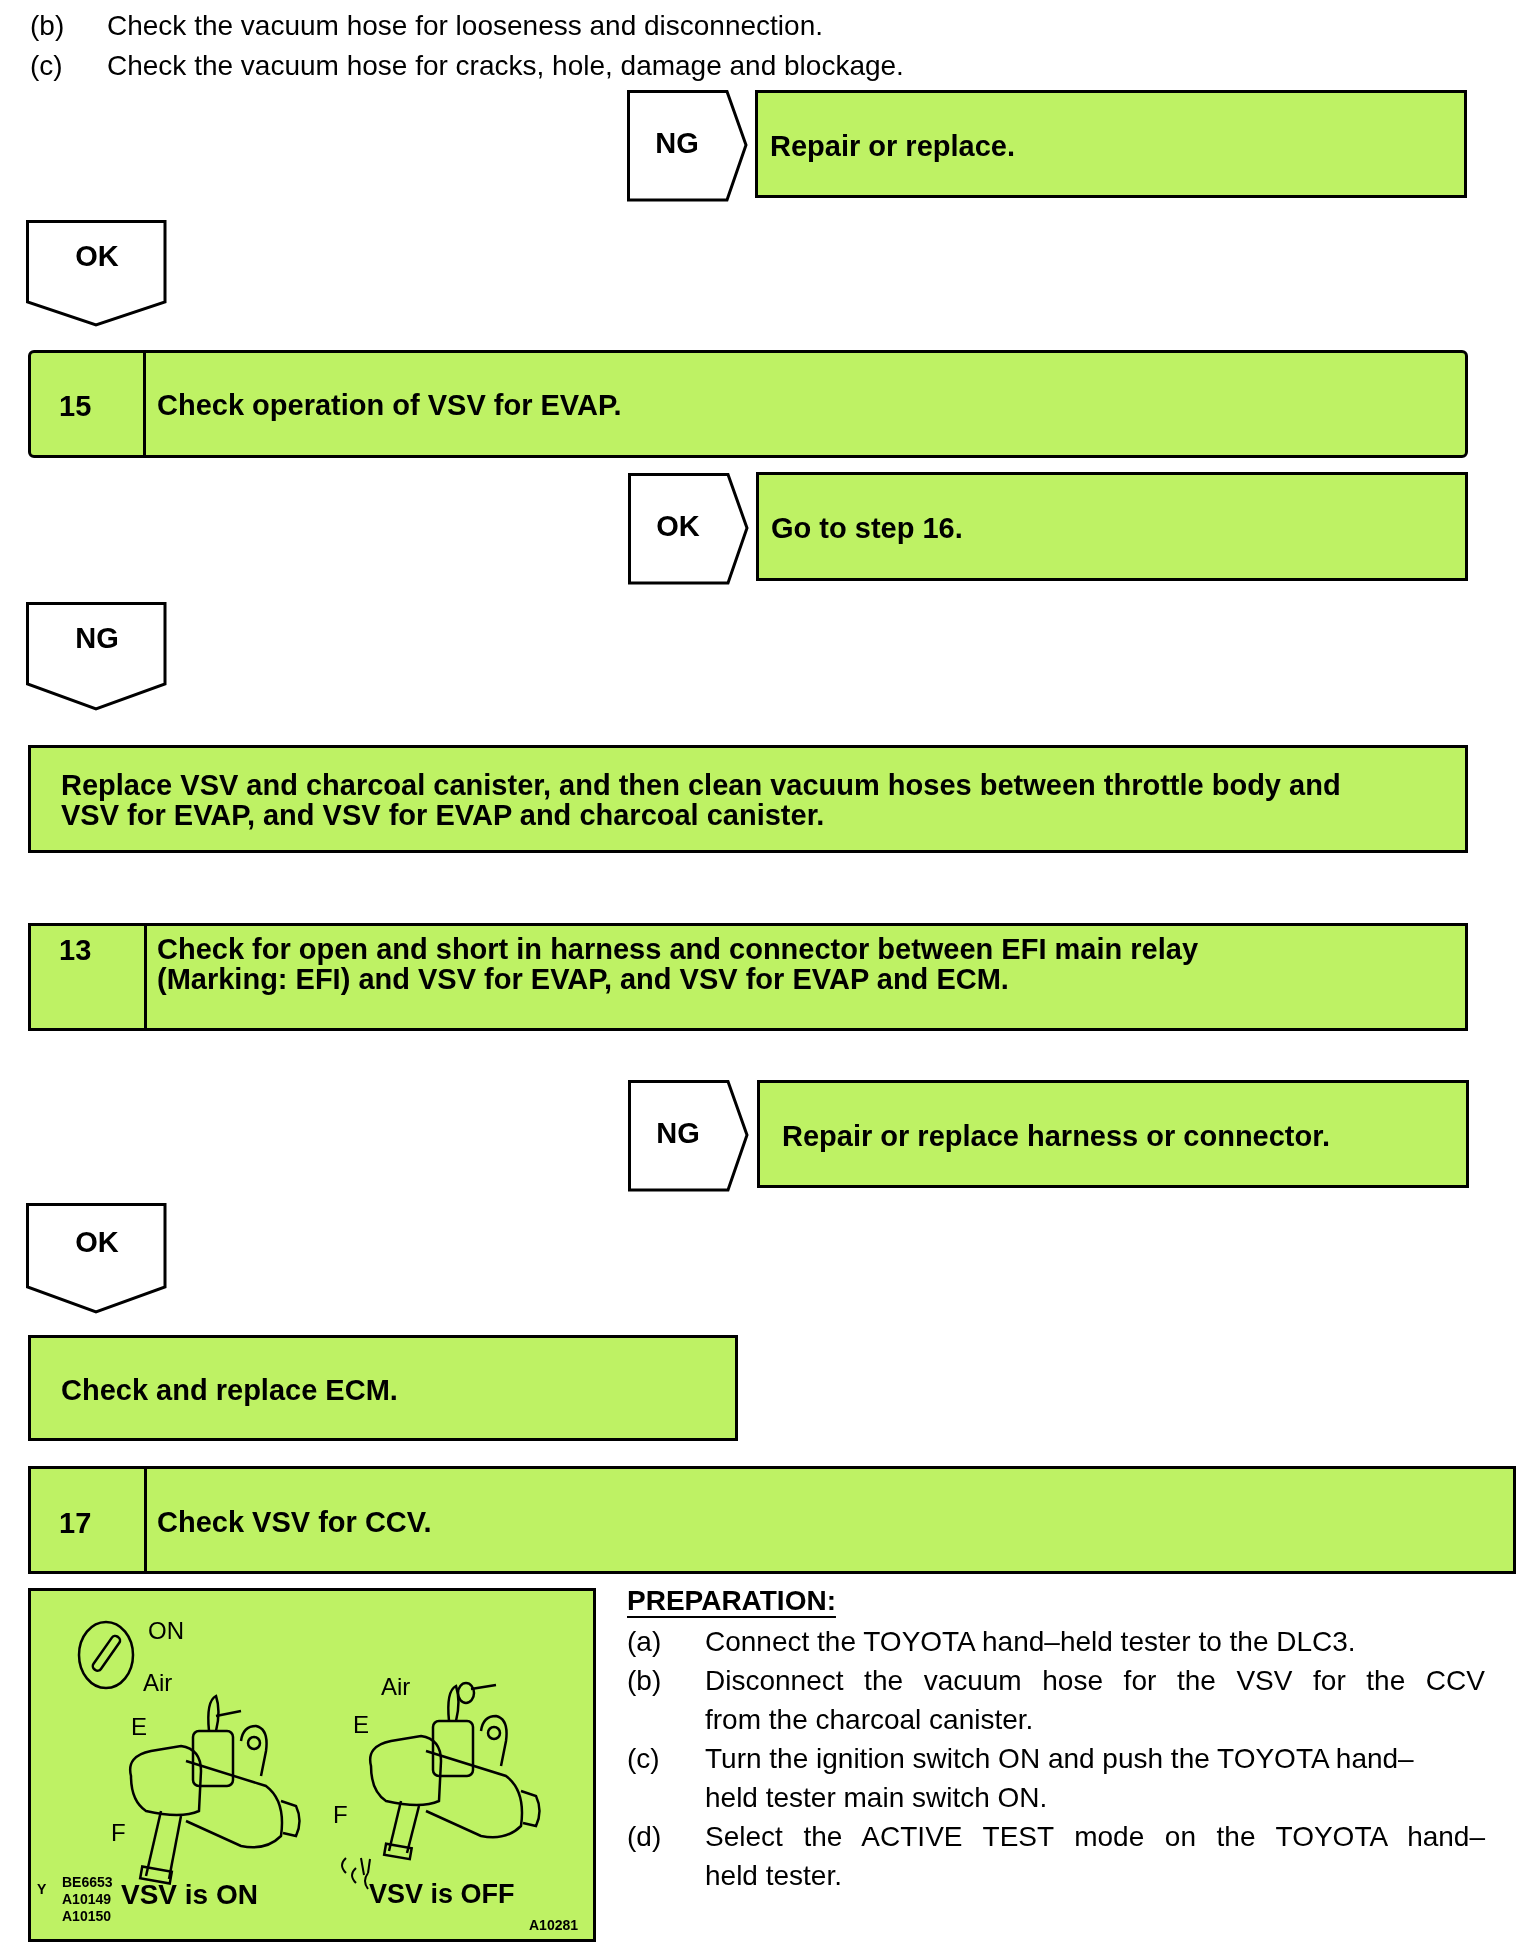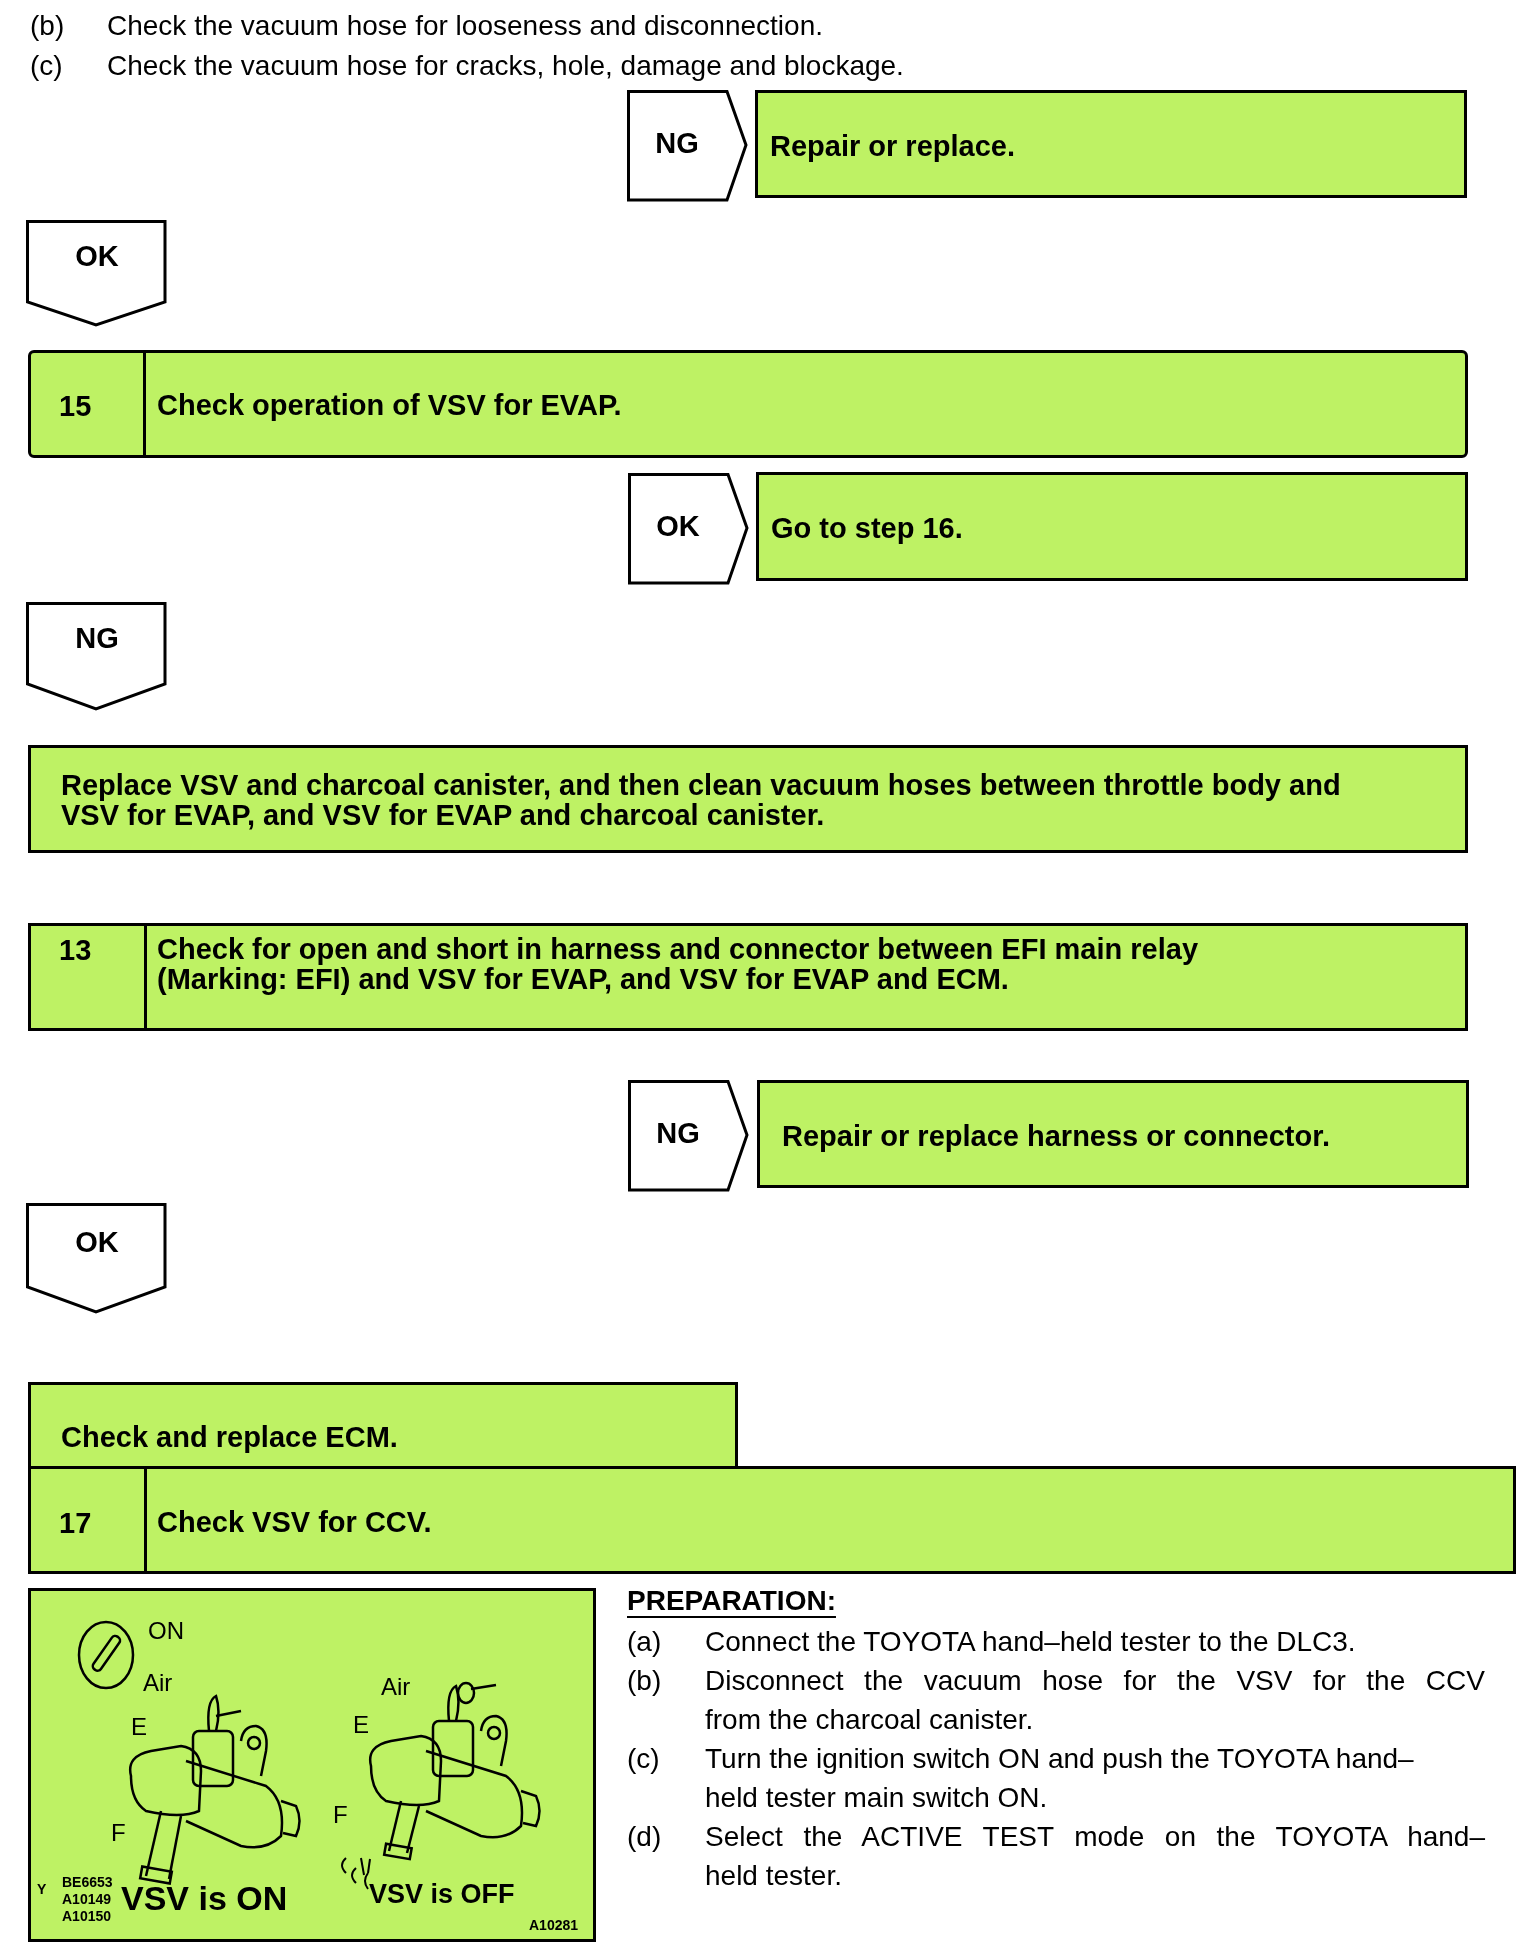--- a/index.html
+++ b/index.html
@@ -83,21 +83,21 @@
 <div class="arrow-label" style="left:628px; top:1117px; width:100px;">NG</div>
 <div class="box" style="left:757px; top:1080px; width:712px; height:108px;padding-left:20px;">
   <div class="box-text" style="left:22px; top:38px;">Repair or replace harness or connector.</div>
 </div>
 
 <svg class="shape" style="left:26px; top:1203px;" width="142" height="112">
   <polygon points="1.5,1.5 139,1.5 139,84 70,109 1.5,84" fill="#fff" stroke="#000" stroke-width="3"></polygon>
 </svg>
 <div class="arrow-label" style="left:26px; top:1226px; width:142px;">OK</div>
 
-<div class="box" style="left:28px; top:1335px; width:710px; height:106px;margin-top:47px;">
+<div class="box" style="left:28px; top:1335px; width:710px; height:106px;">
   <div class="box-text" style="left:30px; top:37px;">Check and replace ECM.</div>
 </div>
 
 <div class="box" style="left:28px; top:1466px; width:1488px; height:108px;text-align:right;">
   <div class="step-num" style="left:28px; top:38px;">17</div>
   <div class="divider" style="left:113px; top:0; height:102px;"></div>
   <div class="box-text" style="left:126px; top:38px;">Check VSV for CCV.</div>
 </div>
 
 <div class="box" style="left:28px; top:1588px; width:568px; height:354px; border-width:3px;">
@@ -153,21 +153,21 @@
     </g>
   </svg>
   <div class="fig-text" style="left:350px; top:82px;">Air</div>
   <div class="fig-text" style="left:322px; top:120px;">E</div>
   <div class="fig-text" style="left:302px; top:210px;">F</div>
 
   <div class="fig-code" style="left:6px; top:290px;">Y</div>
   <div class="fig-code" style="left:31px; top:283px;">BE6653</div>
   <div class="fig-code" style="left:31px; top:300px;">A10149</div>
   <div class="fig-code" style="left:31px; top:317px;">A10150</div>
-  <div class="fig-text bold" style="left:90px; top:288px; font-size:34px;">VSV is ON</div>
+  <div class="fig-text bold" style="left:90px; top:288px; font-size:28px;">VSV is ON</div>
   <div class="fig-text bold" style="left:338px; top:288px; font-size:27px;">VSV is OFF</div>
   <div class="fig-code" style="left:498px; top:326px;">A10281</div>
 </div>
 
 <div class="abs" style="left:627px; top:1585px; width:840px; height:360px;">
   <div class="prep-title abs" style="left:0; top:0;">PREPARATION:</div>
 
   <div class="prep-row" style="left:0; top:37px; width:840px;">
     <span class="prep-label">(a)</span>
     <span class="prep-text" style="white-space:nowrap;">Connect the TOYOTA hand–held tester to the DLC3.</span>

